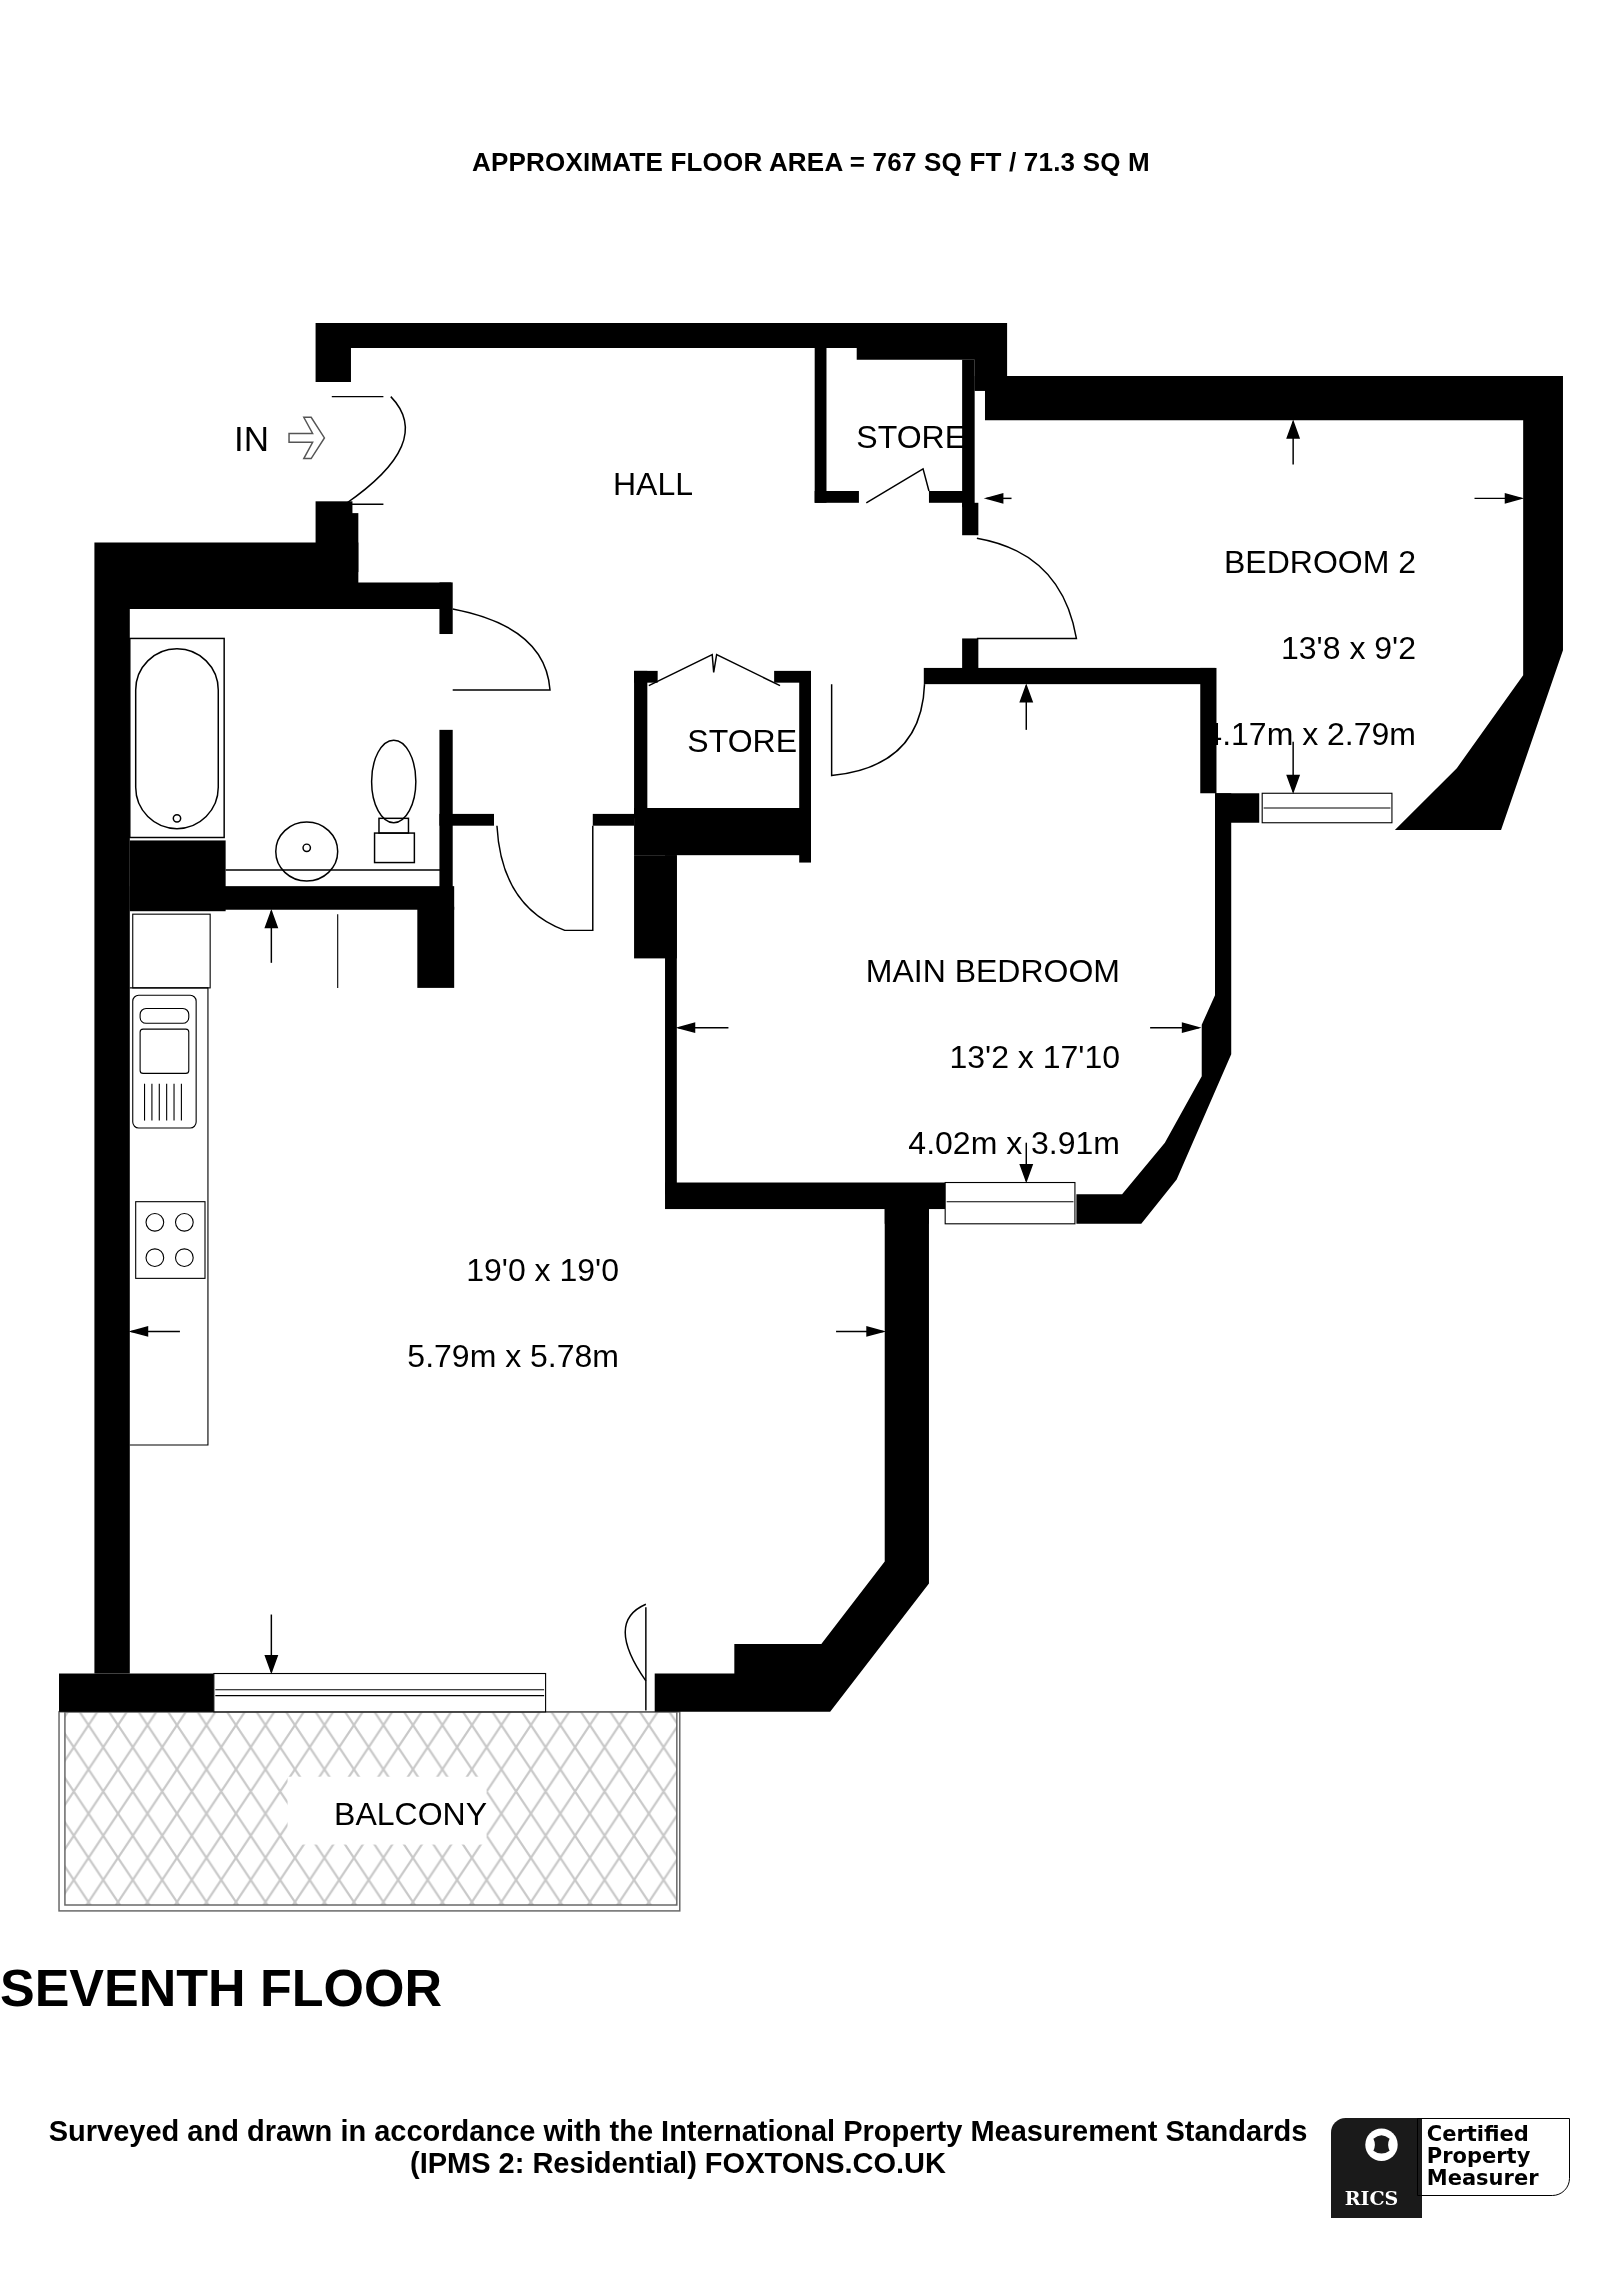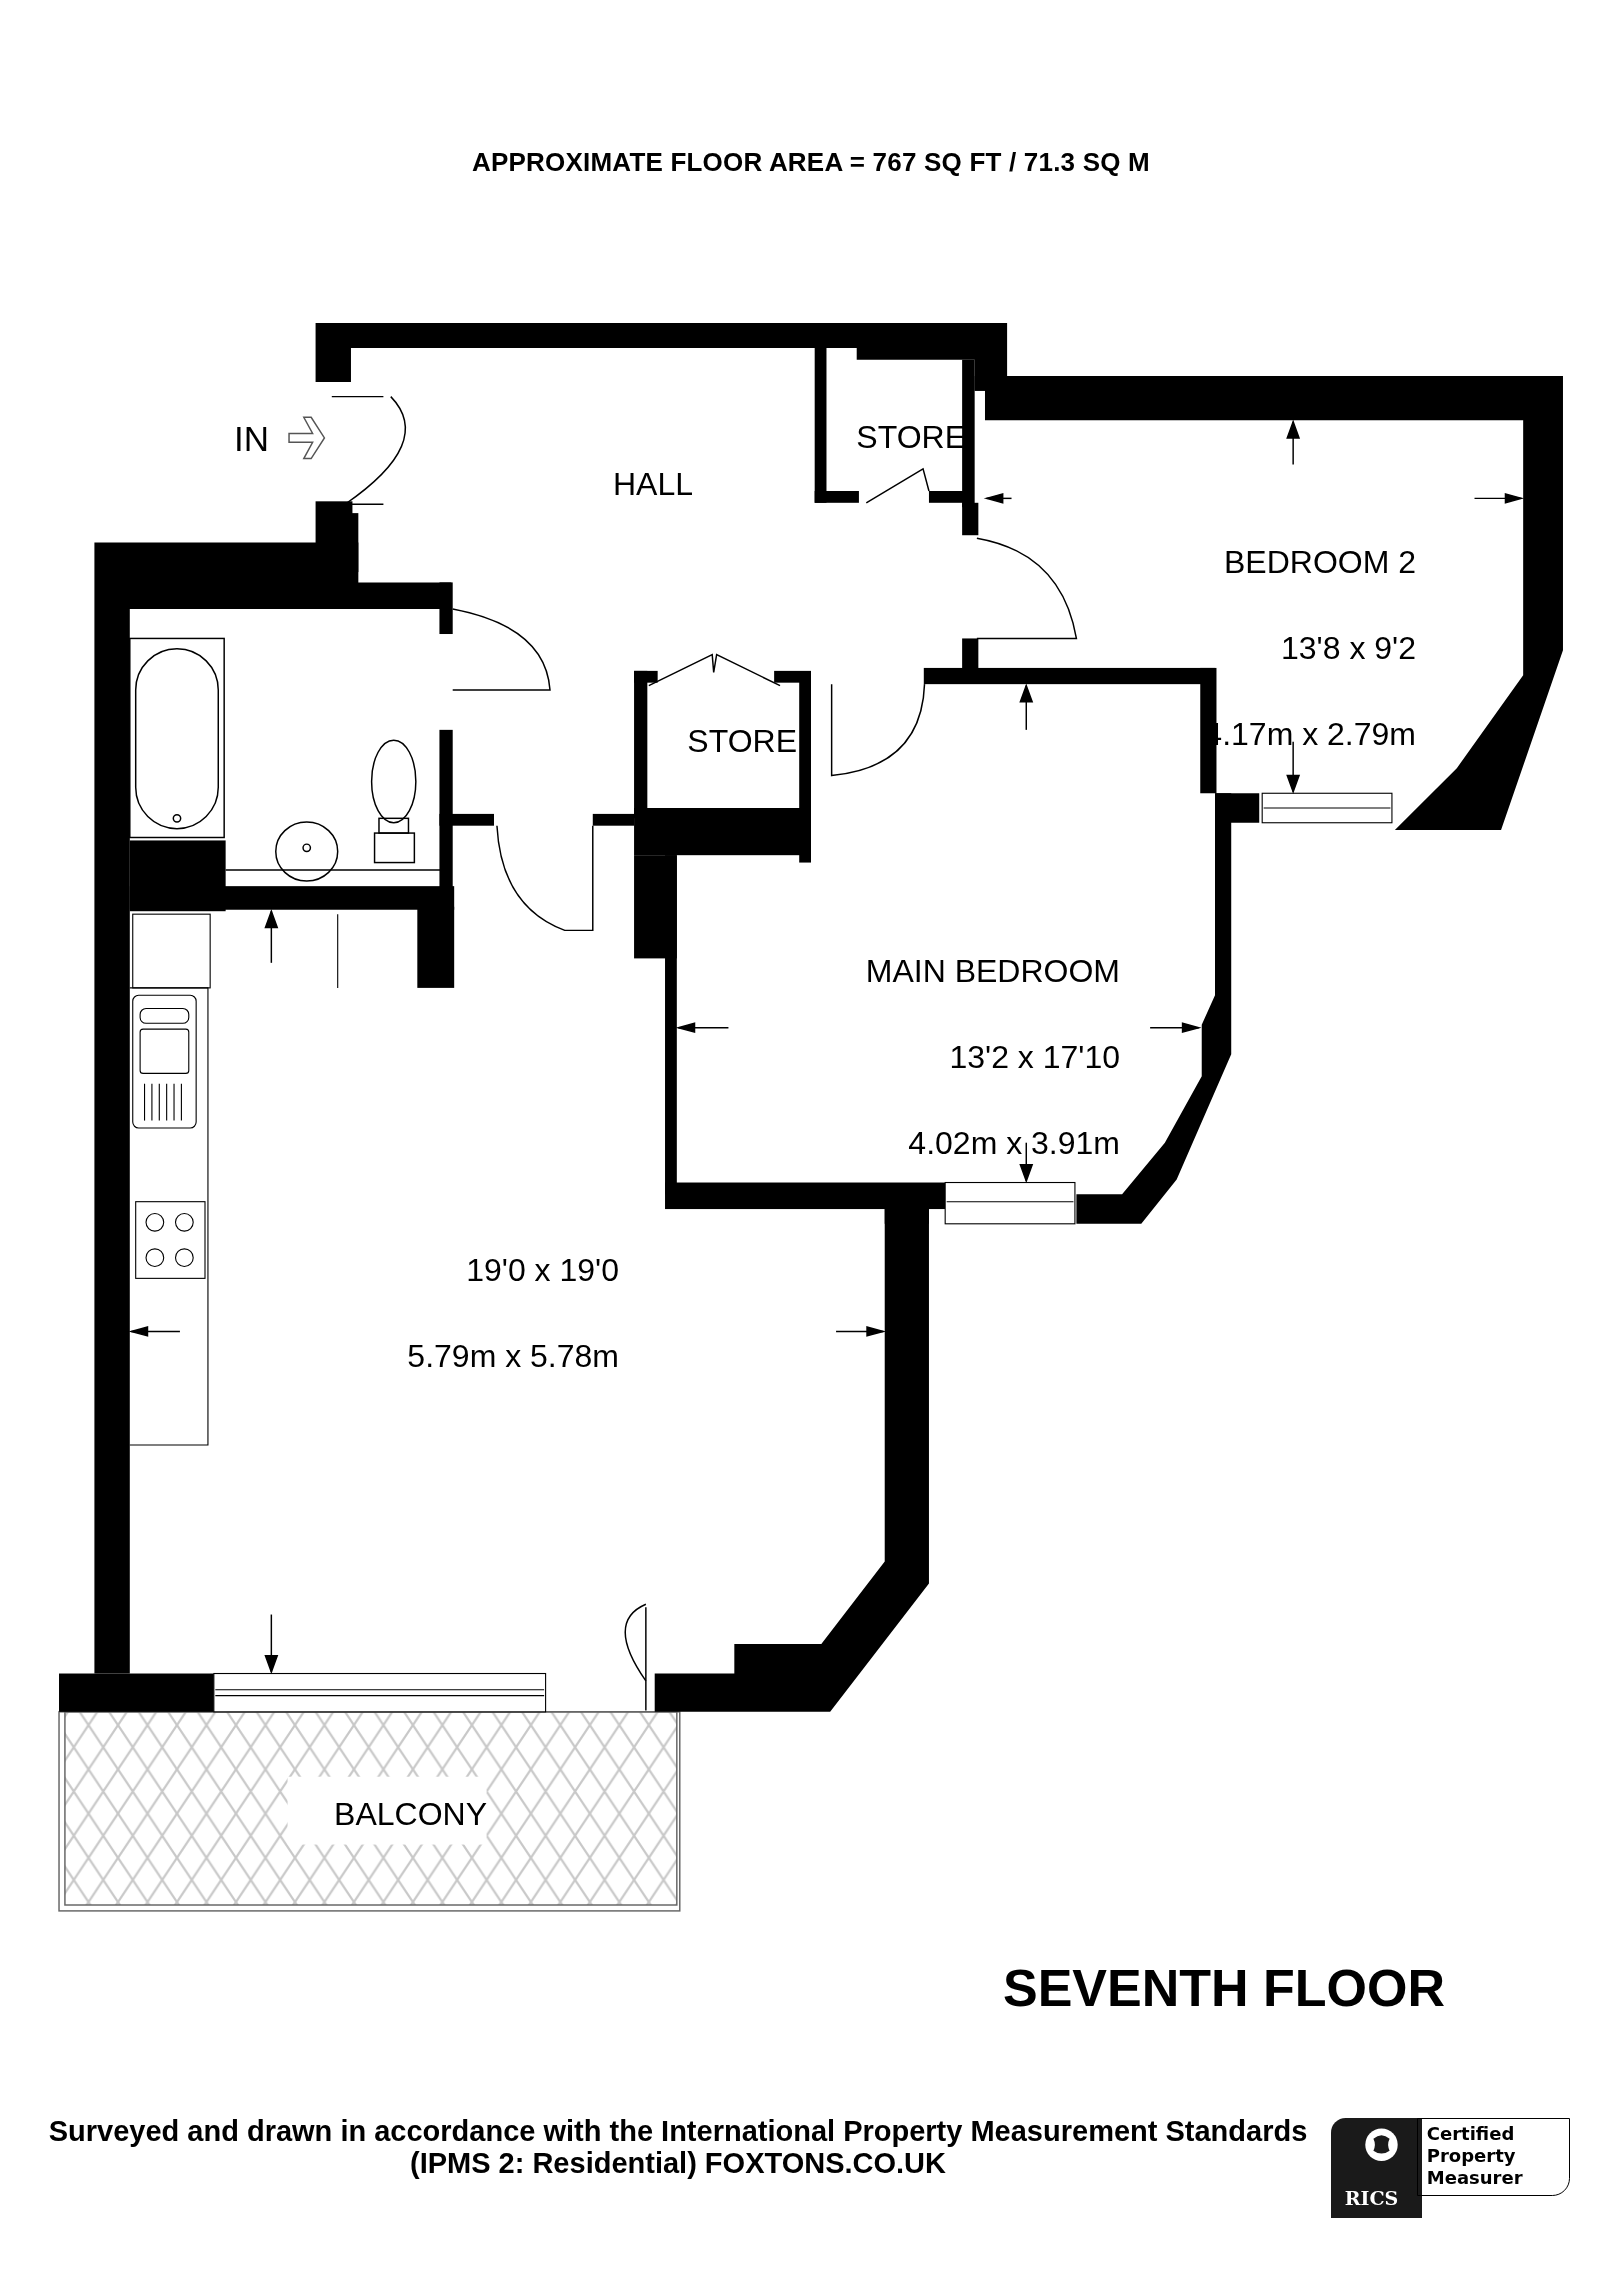--- a/index.html
+++ b/index.html
@@ -1,26 +1,26 @@
 <!DOCTYPE html>
 <html style="font-size:11.8px"><head>
 <meta charset="utf-8">
 <style>
   html, body { margin: 0; padding: 0; background: #ffffff; }
   body { width: 1622px; height: 2295px; position: relative; overflow: hidden; font-family: "Liberation Sans", sans-serif; color: #000; }
   .abs { position: absolute; }
   .header-title { left: 0; width: 1622px; top: 147px; text-align: center; font-weight: bold; font-size: 26px; letter-spacing: 0.2px; }
   .plan { left: 0; top: 0; width: 1622px; height: 2295px; }
   .room-label { position: absolute; text-align: right; font-size: 32px; line-height: 43px; white-space: pre-line; }
-  .floor-title { left: 0; width: 1445px; top: 1958px; text-align: right; font-weight: bold; font-size: 52px; }
+  .floor-title { left: 0; width: 1445px; top: 1958px; text-align: left; font-weight: bold; font-size: 52px; }
   .footer-text { left: 44px; width: 1268px; top: 2115px; text-align: center; font-weight: bold; font-size: 29px; line-height: 32px; }
   .rics { left: 1331px; top: 2118px; width: 243px; height: 81px; }
   .rics-dark { position: absolute; left: 0; top: 0; width: 81px; height: 100px; background: #1a1a1a; border-radius: 14.7px 0 0 0; color: #fff; padding-left: 10px; }
   .rics-dark .rics-word { position: absolute; left: 0; width: 81px; bottom: 8.8px; text-align: center; font-weight: bold; font-size: 19px; font-family: "DejaVu Serif", serif; }
-  .rics-box { position: absolute; left: 86px; top: 0; width: 153px; height: 78px; border: 1.5px solid #000; border-radius: 0 0 17.7px 0; box-sizing: border-box; padding: 4.4px 8.8px; font-weight: bold; font-size: 18px; line-height: 22px; font-family: "DejaVu Sans", sans-serif; }
+  .rics-box { position: absolute; left: 86px; top: 0; width: 153px; height: 78px; border: 1.5px solid #000; border-radius: 0 0 17.7px 0; box-sizing: border-box; padding: 4.4px 8.8px; font-weight: bold; font-size: 21px; line-height: 22px; font-family: "DejaVu Sans", sans-serif; }
   .in-label { left: 234px; top: 419px; font-size: 35px; }
 </style>
 </head>
 <body>
 
 <div class="abs header-title">APPROXIMATE FLOOR AREA = 767 SQ FT / 71.3 SQ M</div>
 
 <svg class="abs plan" viewBox="0 0 2200 3113" xmlns="http://www.w3.org/2000/svg">
   <defs>
     <pattern id="hatch" patternUnits="userSpaceOnUse" width="40" height="60">

